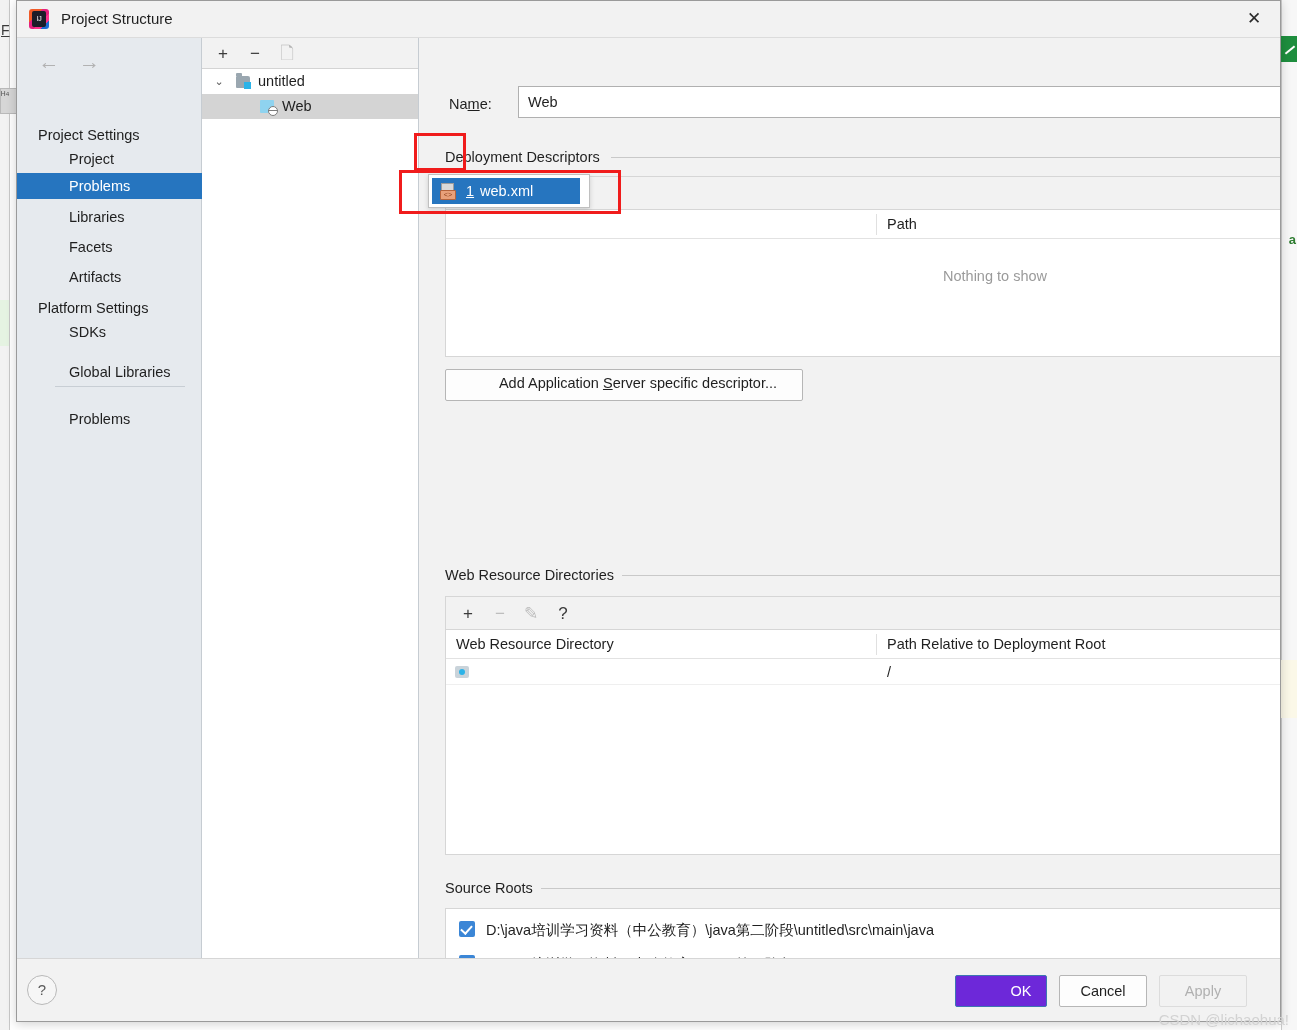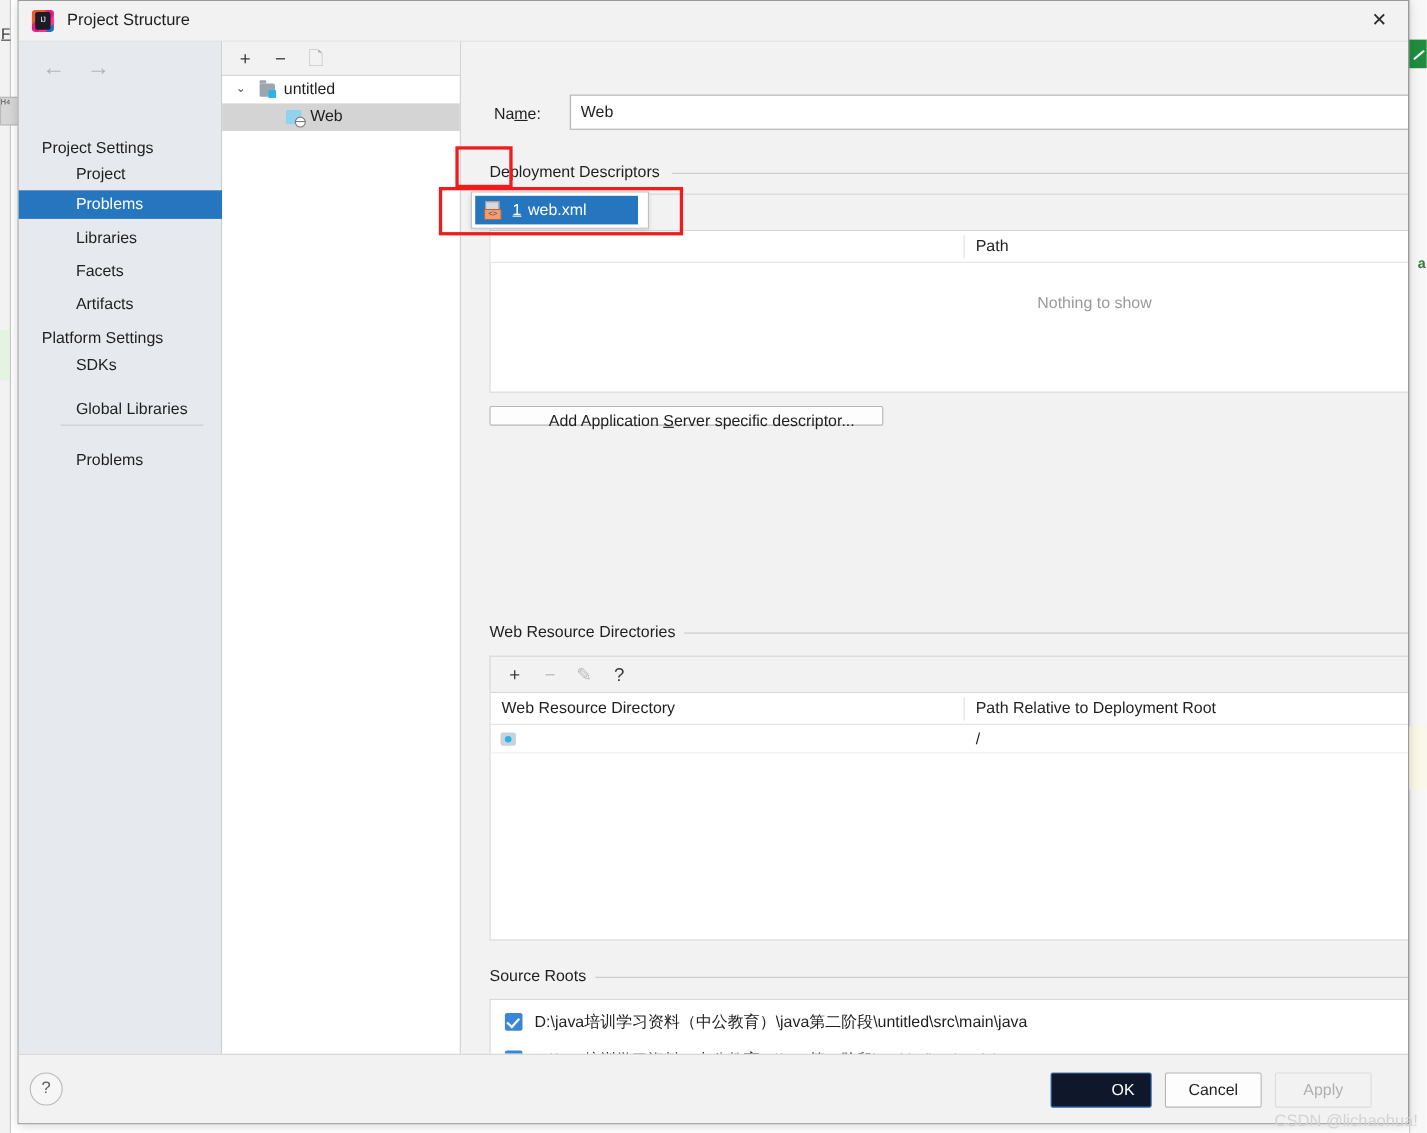--- a/index.html
+++ b/index.html
@@ -223,21 +223,21 @@
     font-size: 14.5px; color: #1f1f1f; padding-left: 10px;
   }
   .dd-head .divider {
     position: absolute; top: 4px; width: 1px; height: 21px; background: #e0e0e0;
   }
   .nothing {
     position: absolute; left: 0; top: 58px; width: 100%;
     text-align: center; font-size: 14.5px; color: #9a9a9a;
   }
   .btn-descriptor {
-    position: absolute; left: 26px; top: 331px; width: 358px; height: 18px;
+    position: absolute; left: 26px; top: 331px; width: 358px; height: 32px;
     background: #fdfdfd; border: 1px solid #b6b6b6; border-radius: 2px;
     font-size: 14.5px; color: #1f1f1f; text-align: center; line-height: 27px;
     cursor: default;
     padding-left: 28px;
   }
   .btn-descriptor u { text-decoration: underline; }
 
   
   .wr-toolbar {
     position: absolute; left: 26px; top: 558px; width: 1100px; height: 33px;
@@ -305,21 +305,21 @@
     position: absolute; left: 10px; top: 16px; width: 30px; height: 30px;
     border: 1px solid #b9b9b9; border-radius: 50%;
     text-align: center; line-height: 28px; font-size: 15px; color: #5a5a5a;
     background: #f6f6f6; cursor: default;
   }
   .fbtn {
     position: absolute; top: 16px; height: 32px;
     border-radius: 2px; font-size: 14.5px; text-align: center; line-height: 30px;
     cursor: default;
   }
-  .fbtn.primary { background: #0f172a; border: 1px solid #3d76b2; color: #ffffff; padding-left: 40px; }
+  .fbtn.primary { background: #6d28d9; border: 1px solid #3d76b2; color: #ffffff; padding-left: 40px; }
   .fbtn.normal  { background: #fdfdfd; border: 1px solid #b6b6b6; color: #1f1f1f; }
   .fbtn.disabled{ background: #f2f2f2; border: 1px solid #dcdcdc; color: #b0b0b0; }
 
   .watermark {
     position: absolute; right: 8px; bottom: 2px;
     font-size: 15px; color: #d2d2d2;
   }
 
   
   .popup {

